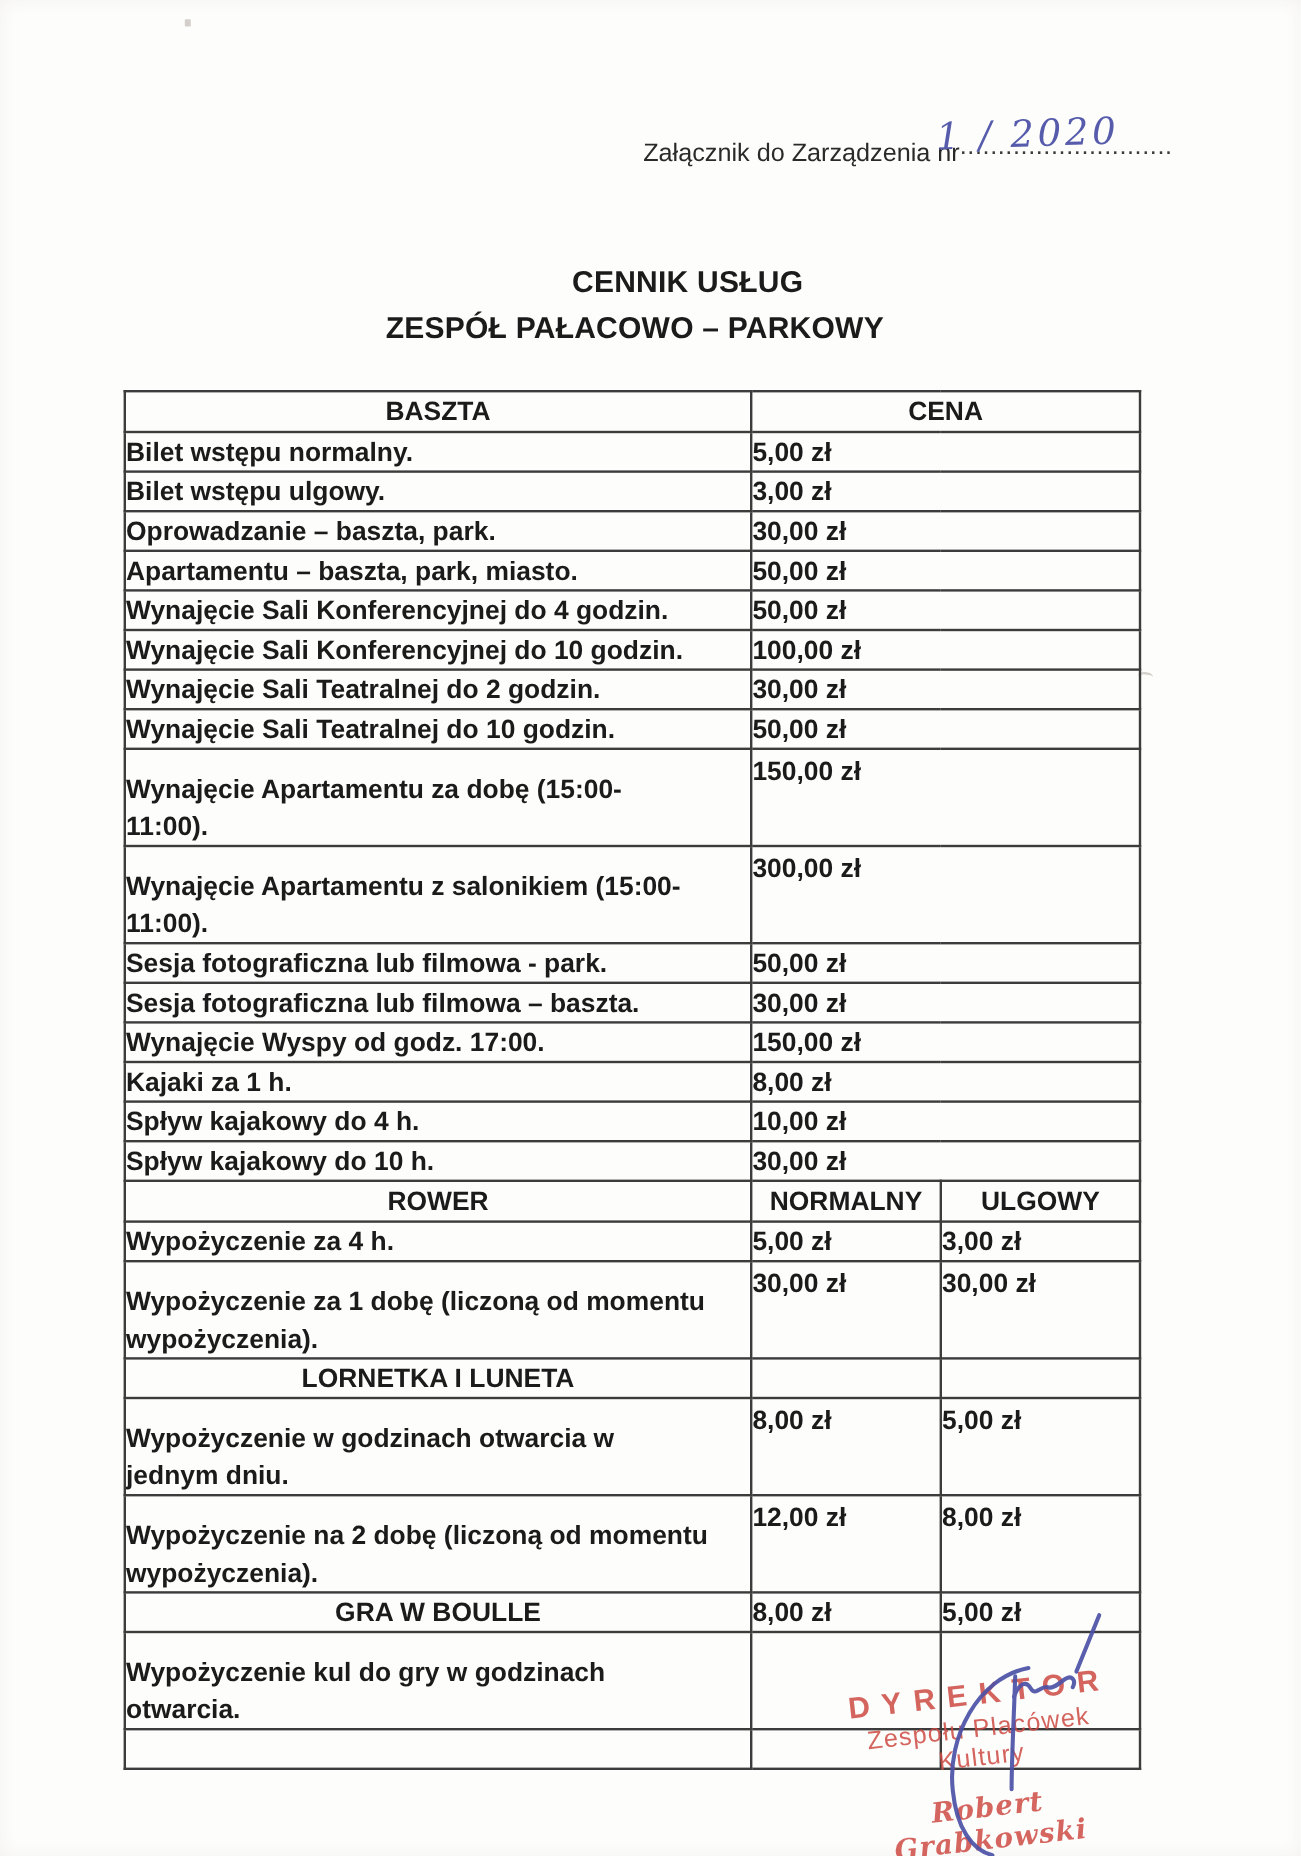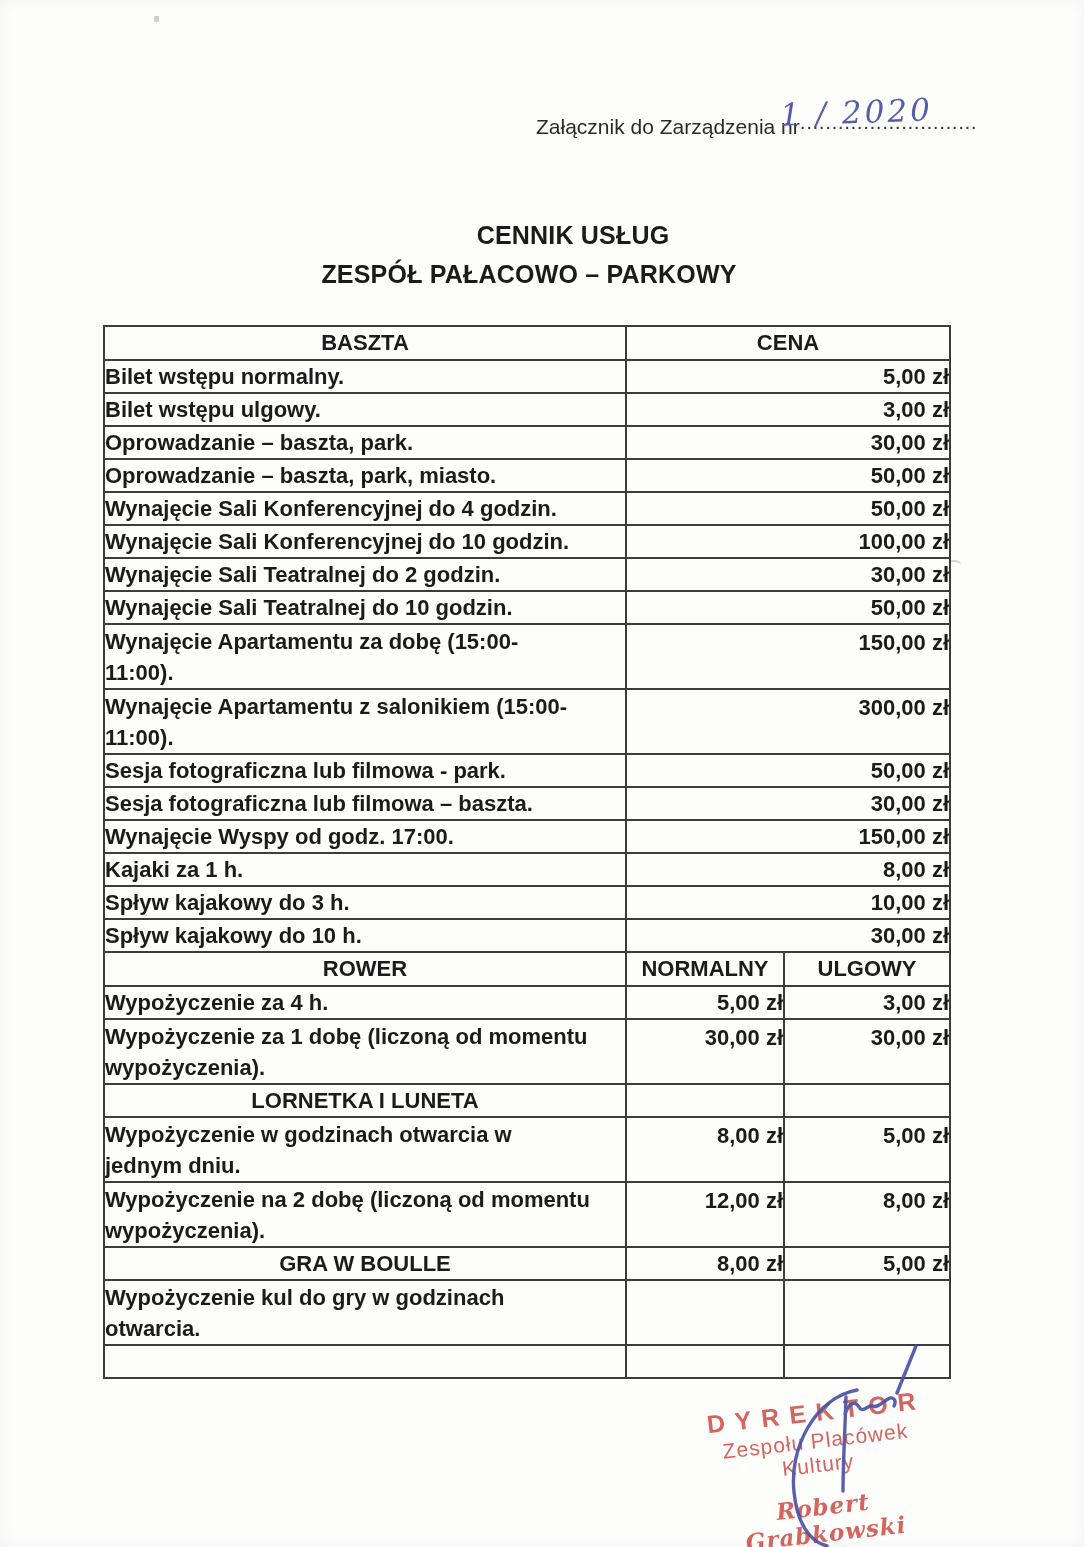--- a/index.html
+++ b/index.html
@@ -39,26 +39,26 @@
     position:absolute;left:103px;top:325px;
     width:846px;border-collapse:collapse;table-layout:fixed;border-radius:17px;
   }
   table.price td{
     border:2px solid #3c3c3c;
     font-weight:bold;font-size:22px;
     padding:0;vertical-align:middle;
     overflow:hidden;
   }
   td.lbl{padding-left:12px;padding-right:8px;line-height:31px;white-space:pre-line;}
-  td.prc{text-align:right;margin-left:48px;}
+  td.prc{text-align:left;margin-left:48px;}
   td.sec{text-align:center;font-size:23px;}
   tr.hd{height:34px;}
   tr.rs{height:33px;}
   tr.rd{height:65px;}
-  tr.rd td{vertical-align:top;padding-top:1px;}
+  tr.rd td{vertical-align:top;padding-top:17px;}
   tr.rd td.prc{padding-top:3px;line-height:30px;}
   
   .stamp{
     position:absolute;left:688px;top:1398px;width:262px;
     transform:rotate(-6.5deg);
     color:#cd4a43;text-align:center;opacity:.85;
   }
   .stamp .l1{font-size:25px;font-weight:bold;letter-spacing:10px;padding-left:8px;}
   .stamp .l2{font-size:21px;letter-spacing:1px;margin-top:2px;}
   .stamp .l3{font:italic bold 23px "DejaVu Serif", serif;margin-top:16px;letter-spacing:1px;}
@@ -100,21 +100,21 @@
         </tr>
     <tr class="rs">
           <td class="lbl">Bilet wstępu ulgowy.</td>
           <td class="prc" colspan="2">3,00 zł</td>
         </tr>
     <tr class="rs">
           <td class="lbl">Oprowadzanie – baszta, park.</td>
           <td class="prc" colspan="2">30,00 zł</td>
         </tr>
     <tr class="rs">
-          <td class="lbl">Oprowadzanie – baszta, park, miasto.</td>
+          <td class="lbl">Apartamentu – baszta, park, miasto.</td>
           <td class="prc" colspan="2">50,00 zł</td>
         </tr>
     <tr class="rs">
           <td class="lbl">Wynajęcie Sali Konferencyjnej do 4 godzin.</td>
           <td class="prc" colspan="2">50,00 zł</td>
         </tr>
     <tr class="rs">
           <td class="lbl">Wynajęcie Sali Konferencyjnej do 10 godzin.</td>
           <td class="prc" colspan="2">100,00 zł</td>
         </tr>
@@ -146,21 +146,21 @@
         </tr>
     <tr class="rs">
           <td class="lbl">Wynajęcie Wyspy od godz. 17:00.</td>
           <td class="prc" colspan="2">150,00 zł</td>
         </tr>
     <tr class="rs">
           <td class="lbl">Kajaki za 1 h.</td>
           <td class="prc" colspan="2">8,00 zł</td>
         </tr>
     <tr class="rs">
-          <td class="lbl">Spływ kajakowy do 3 h.</td>
+          <td class="lbl">Spływ kajakowy do 4 h.</td>
           <td class="prc" colspan="2">10,00 zł</td>
         </tr>
     <tr class="rs">
           <td class="lbl">Spływ kajakowy do 10 h.</td>
           <td class="prc" colspan="2">30,00 zł</td>
         </tr>
 
     <tr class="hd">
       <td class="sec">ROWER</td>
       <td class="sec">NORMALNY</td>

